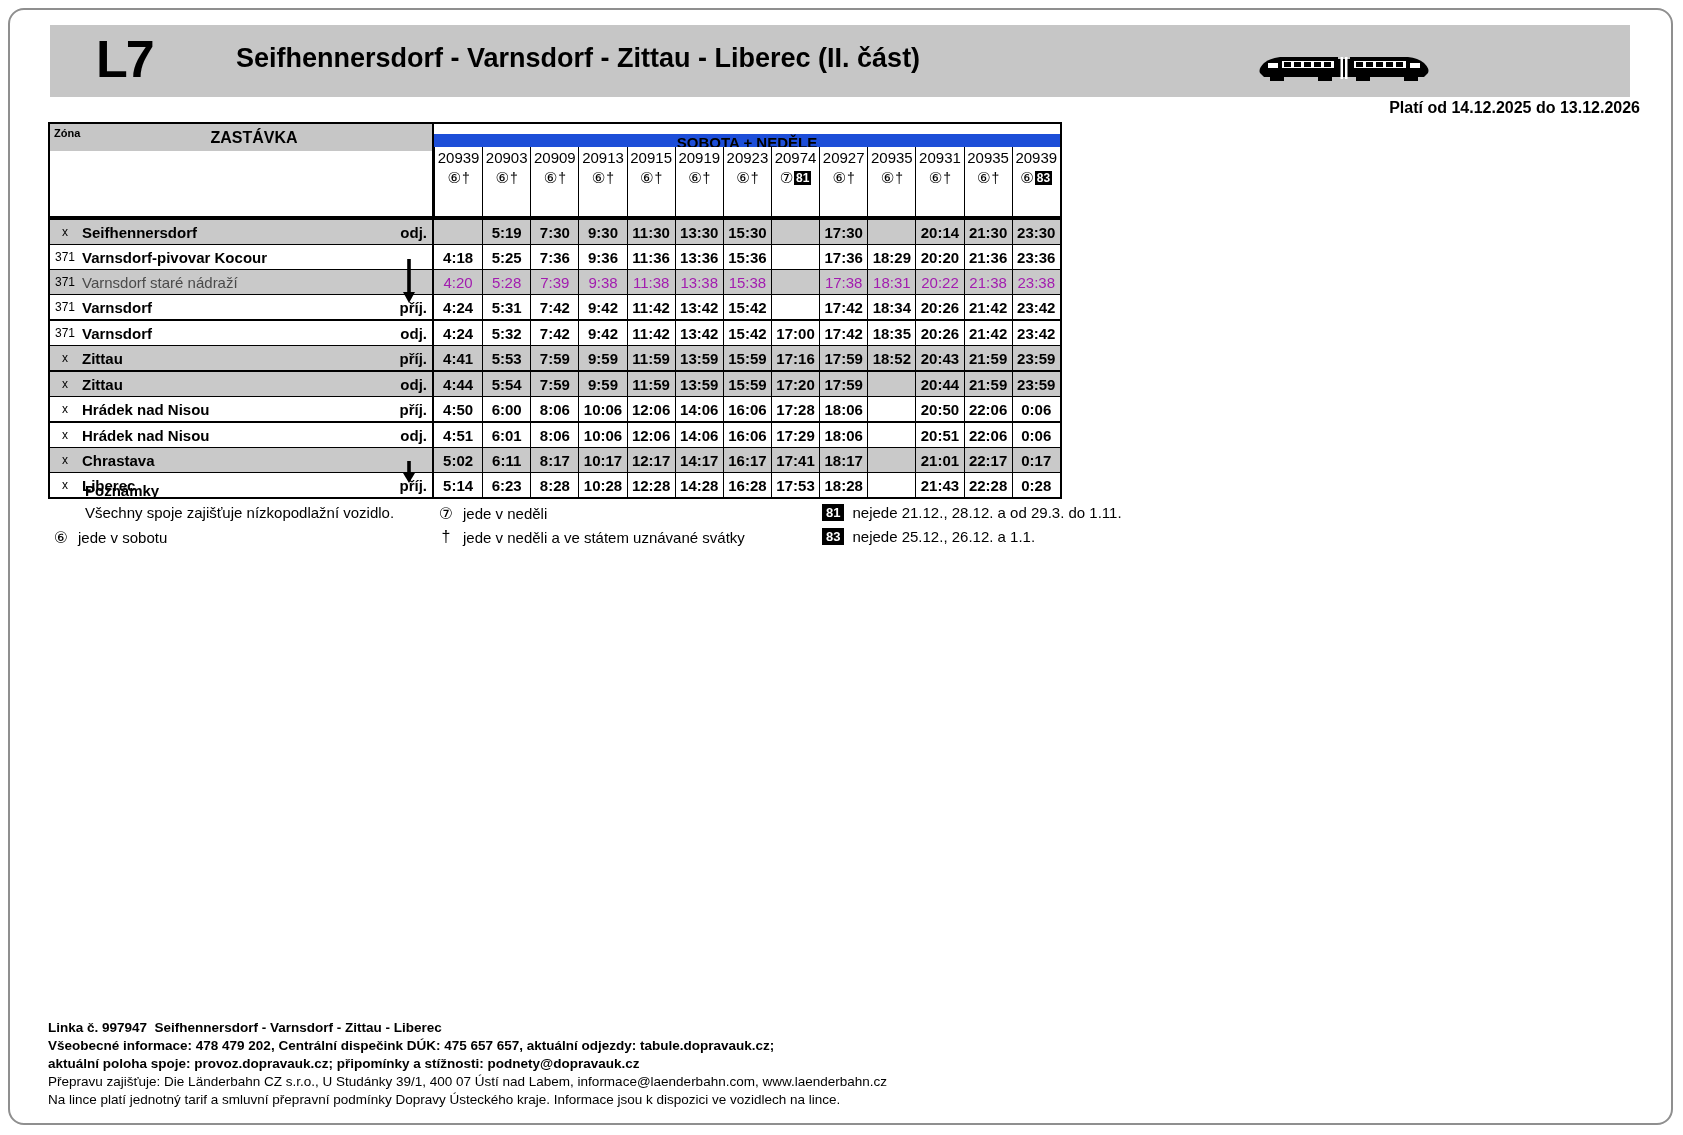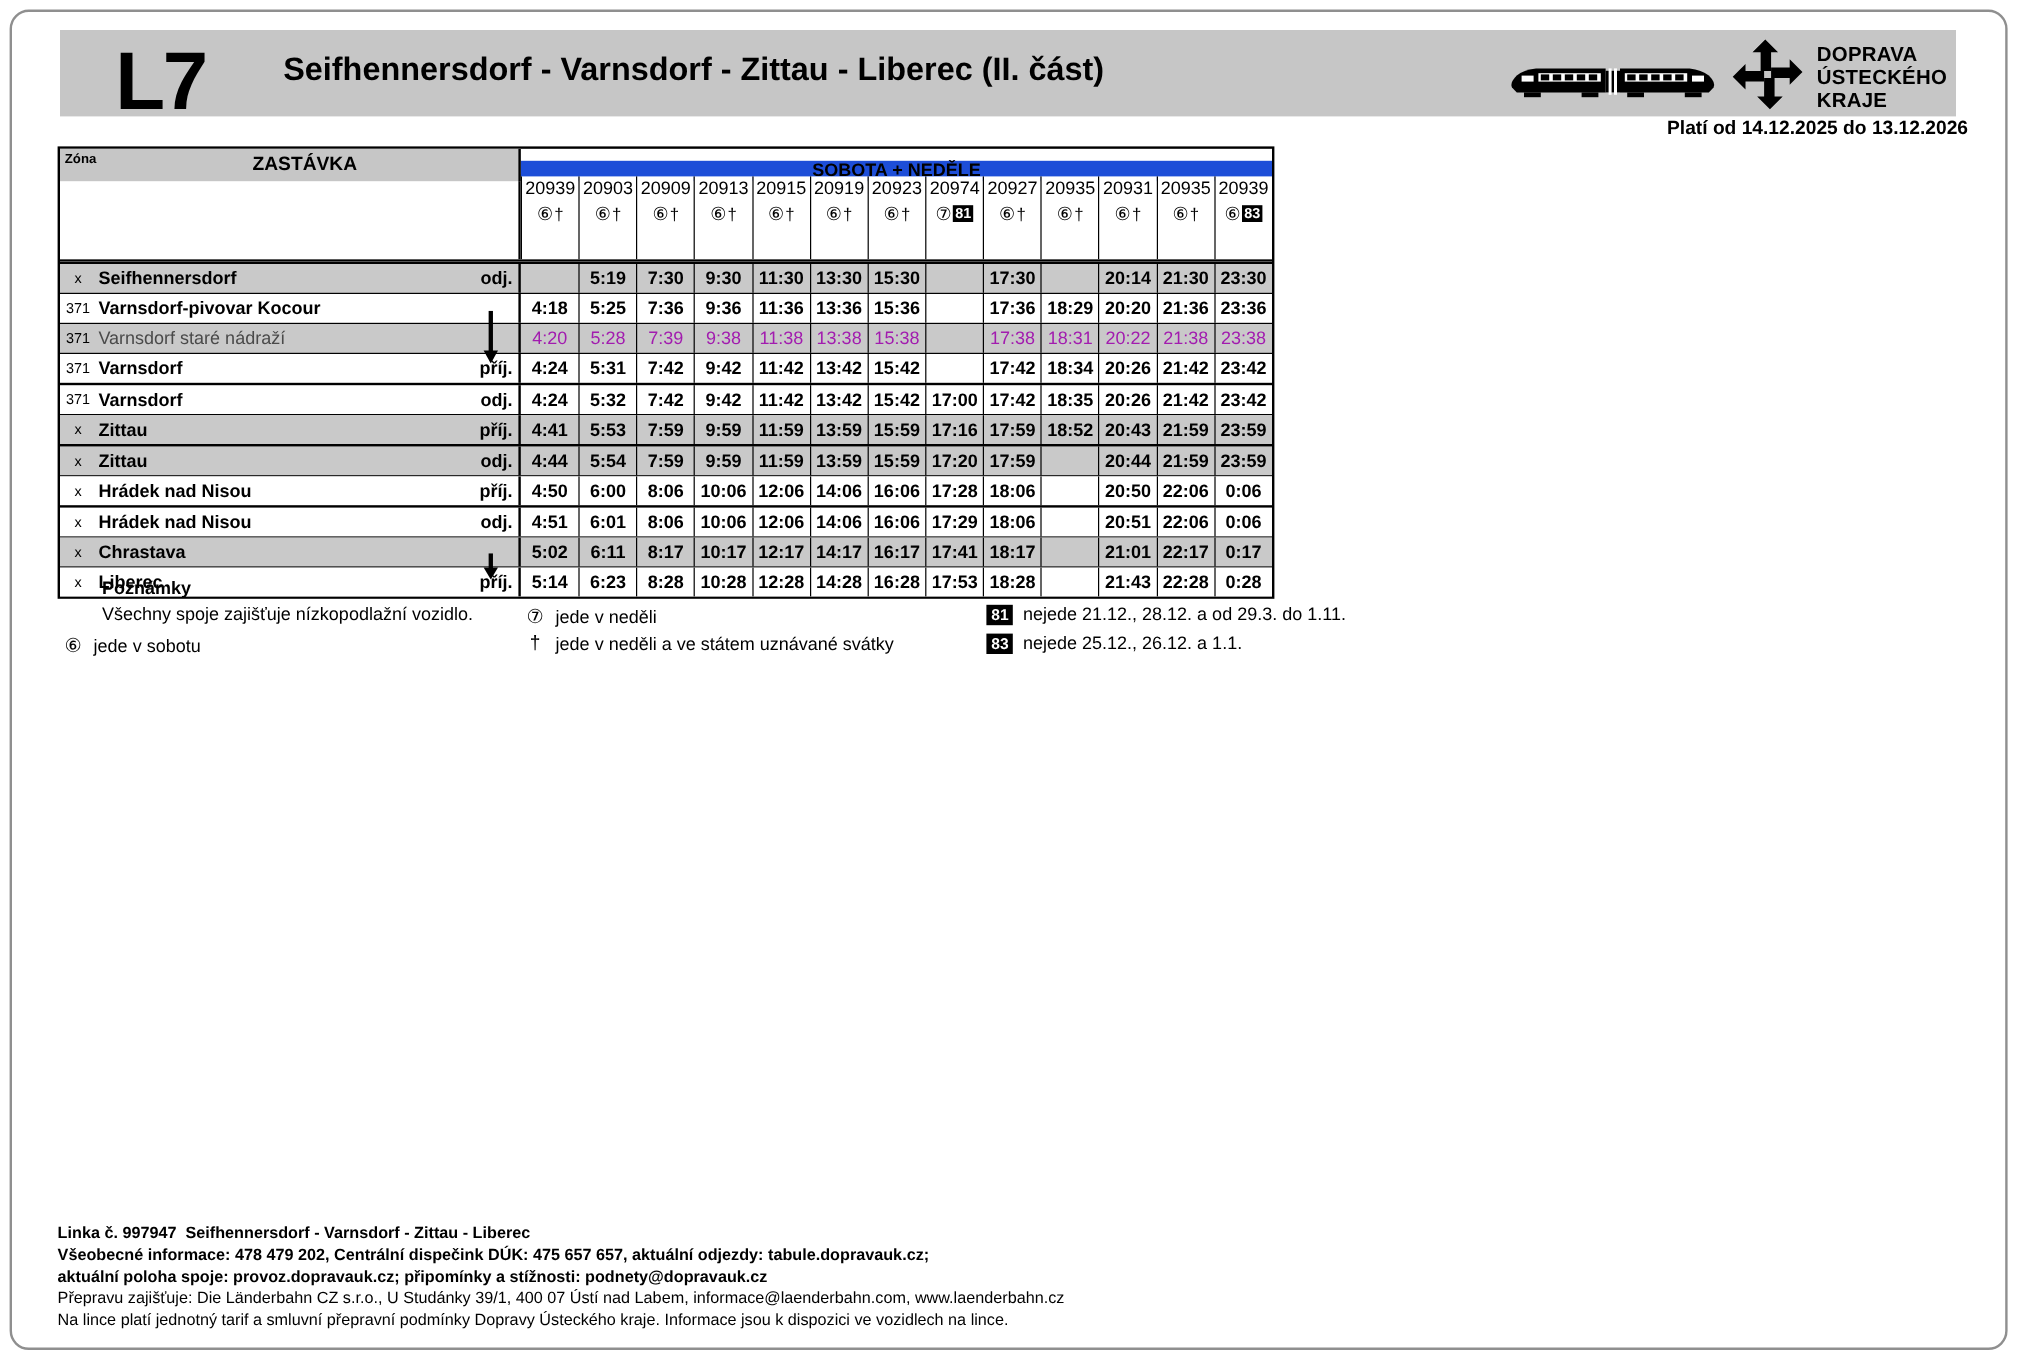--- a/index.html
+++ b/index.html
@@ -2,21 +2,21 @@
 <html><head>
 <meta charset="utf-8">
 <style>
   html,body{margin:0;padding:0;background:#fff;}
   #page{position:relative;width:1683px;height:1135px;background:#fff;overflow:hidden;
         font-family:"Liberation Sans","DejaVu Sans",sans-serif;color:#000;}
   #frame{position:absolute;left:8px;top:8px;right:10px;bottom:10px;border:2px solid #8f8f8f;border-radius:16px;}
 
   
   #band{position:absolute;left:50px;top:25px;width:1580px;height:72px;background:#c6c6c6;}
-  #lineCode{position:absolute;left:46px;top:4px;font-size:68px;font-weight:bold;letter-spacing:-2px;}
+  #lineCode{position:absolute;left:46px;top:4px;font-size:52px;font-weight:bold;letter-spacing:-2px;}
   #title{position:absolute;left:186px;top:18px;font-size:27px;font-weight:bold;}
   #trainIcon{position:absolute;left:1204px;top:24px;}
   #dukLogo{position:absolute;left:1392px;top:6px;display:flex;align-items:center;}
   #dukText{margin-left:10px;font-weight:bold;font-size:17px;line-height:19px;letter-spacing:0.2px;}
   #validity{position:absolute;right:43px;top:99px;font-size:16px;font-weight:bold;}
 
   
   #tbl{position:absolute;left:48px;top:122px;width:1010px;border:2.5px solid #000;box-sizing:content-box;background:#fff;}
   .hdrRow{display:grid;grid-template-columns:384px 626px;height:21px;border-bottom:2.5px solid #000;}
   .zonaCell{position:relative;background:#c6c6c6;border-right:2.5px solid #000;display:flex;align-items:center;justify-content:center;padding-left:26px;}
@@ -92,37 +92,20 @@
         </g>
         <rect x="14" y="14" width="10" height="5" fill="#fff"></rect>
         <rect x="156" y="14" width="10" height="5" fill="#fff"></rect>
         <rect x="16" y="28" width="14" height="4" fill="#000"></rect>
         <rect x="64" y="28" width="14" height="4" fill="#000"></rect>
         <rect x="102" y="28" width="14" height="4" fill="#000"></rect>
         <rect x="150" y="28" width="14" height="4" fill="#000"></rect>
       </svg>
     </div>
 
-    <div id="dukLogo">
-      <span>
-        <svg width="62" height="62" viewBox="0 0 64 64">
-          <g fill="#000">
-            <path d="M30,2 L41,13 L35,13 L35,29 L26,29 L26,13 L19,13 Z"></path>
-            <path d="M34,62 L23,51 L29,51 L29,35 L38,35 L38,51 L45,51 Z"></path>
-            <path d="M2,34 L13,23 L13,29 L29,29 L29,38 L13,38 L13,45 Z"></path>
-            <path d="M62,30 L51,41 L51,35 L35,35 L35,26 L51,26 L51,19 Z"></path>
-          </g>
-        </svg>
-      </span>
-      <div id="dukText">
-        <div>DOPRAVA</div>
-        <div>ÚSTECKÉHO</div>
-        <div>KRAJE</div>
-      </div>
-    </div>
   </div>
 
   <div id="validity">Platí od 14.12.2025 do 13.12.2026</div>
 
   <div id="tbl">
     <div class="hdrRow">
       <div class="zonaCell">
         <span class="zonaLbl">Zóna</span>
         <span class="zastLbl">ZASTÁVKA</span>
       </div>

